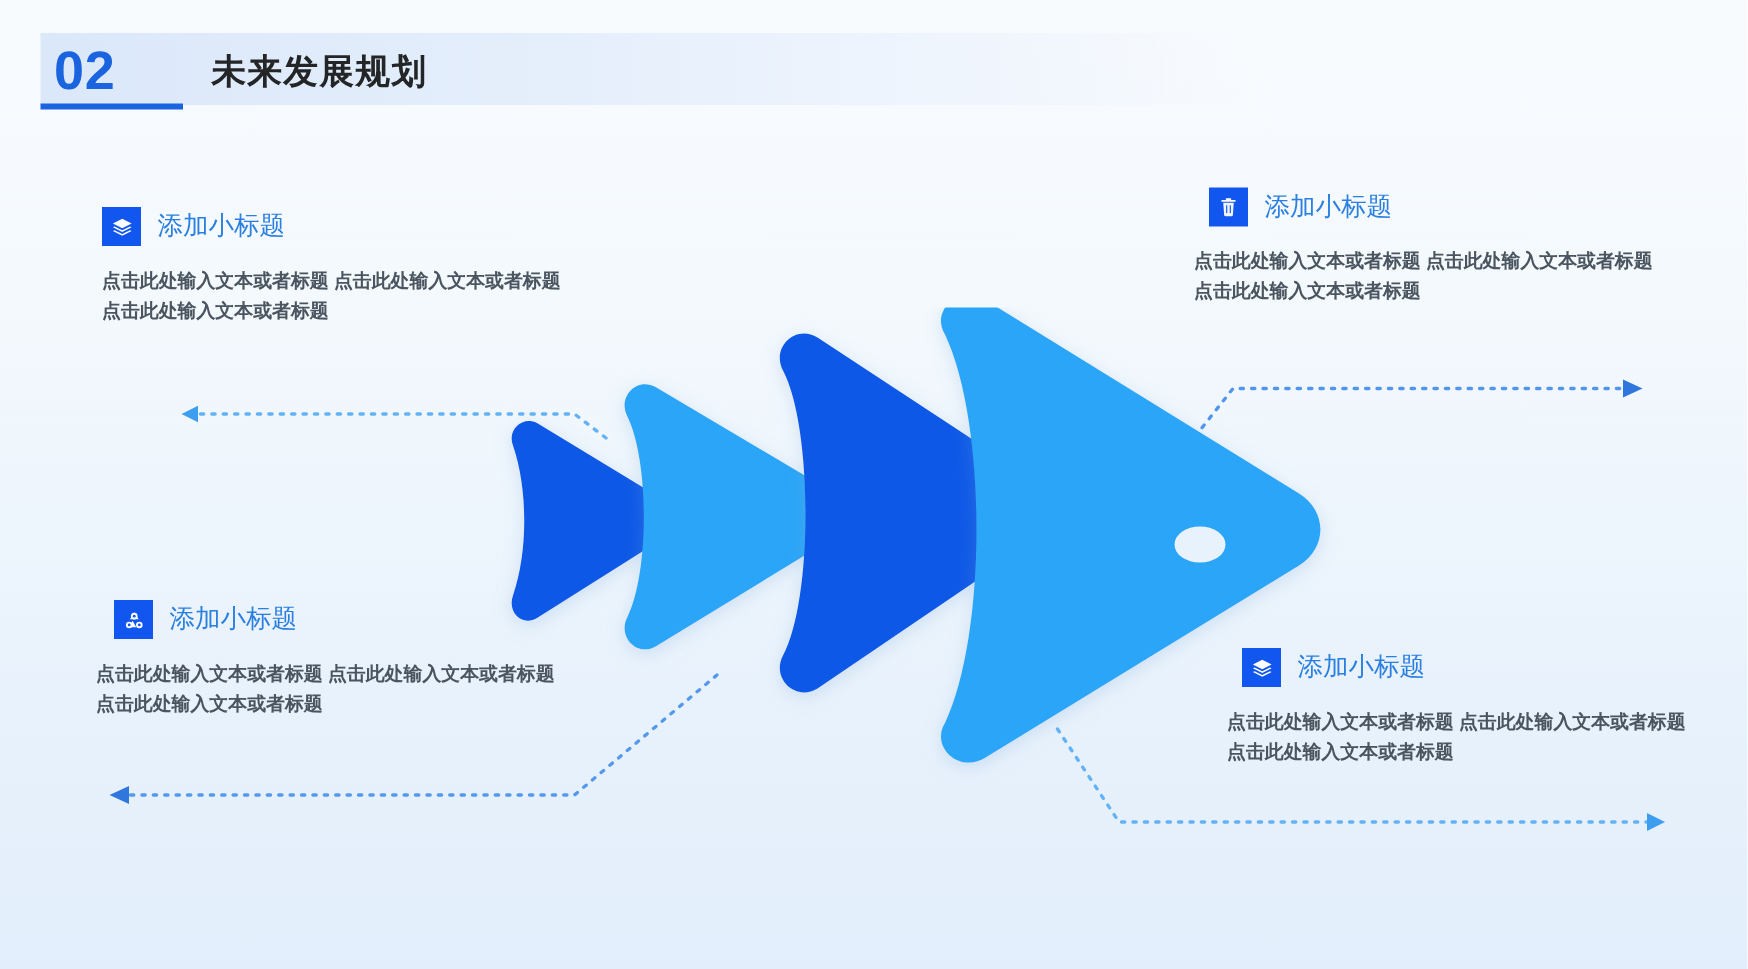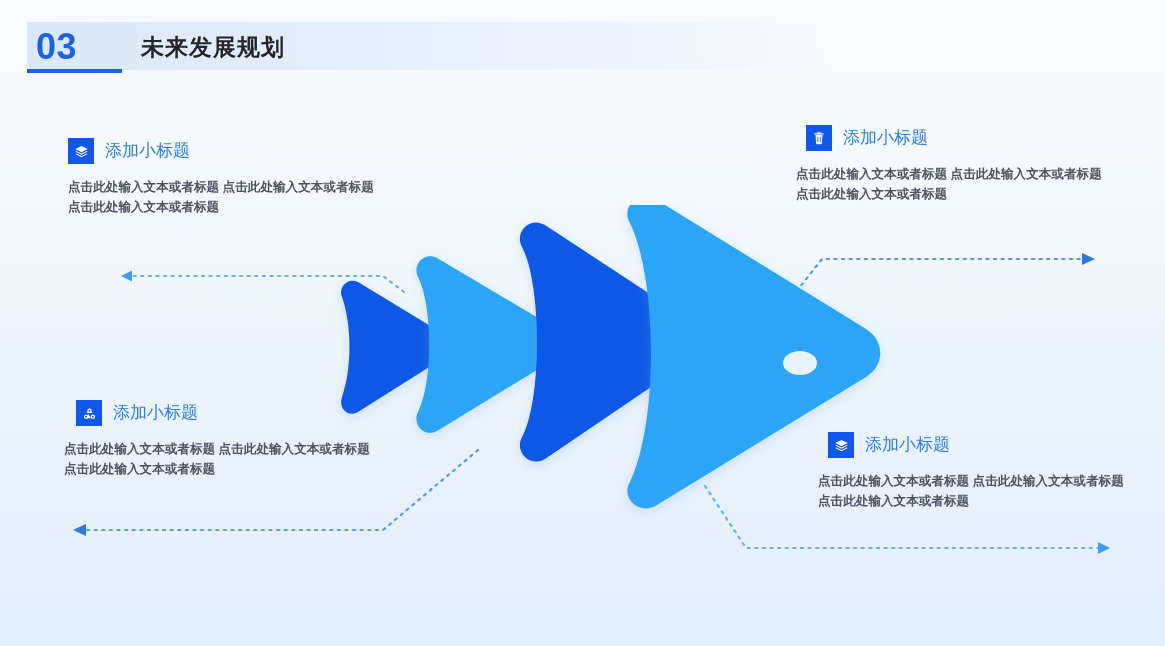--- a/index.html
+++ b/index.html
@@ -118,21 +118,21 @@
     width: 600px;
     height: 330px;
   }
 </style>
 </head>
 <body>
 
 <div id="slide">
 
   <div id="header-band"></div>
-  <div id="header-number">03</div>
+  <div id="header-number">02</div>
   <div id="header-underline"></div>
   <div id="header-title">未来发展规划</div>
 
   <svg id="connectors" viewBox="0 0 1165 646" xmlns="http://www.w3.org/2000/svg">
 
     <g>
       <path d="M 404 292 L 383 276 L 133 276" fill="none" stroke="#63b2f5" stroke-width="2.2" stroke-dasharray="2.2 5.4" stroke-linecap="round"></path>
       <path d="M 132 270.5 L 121 276 L 132 281.5 Z" fill="#3d9ef0"></path>
     </g>
 

